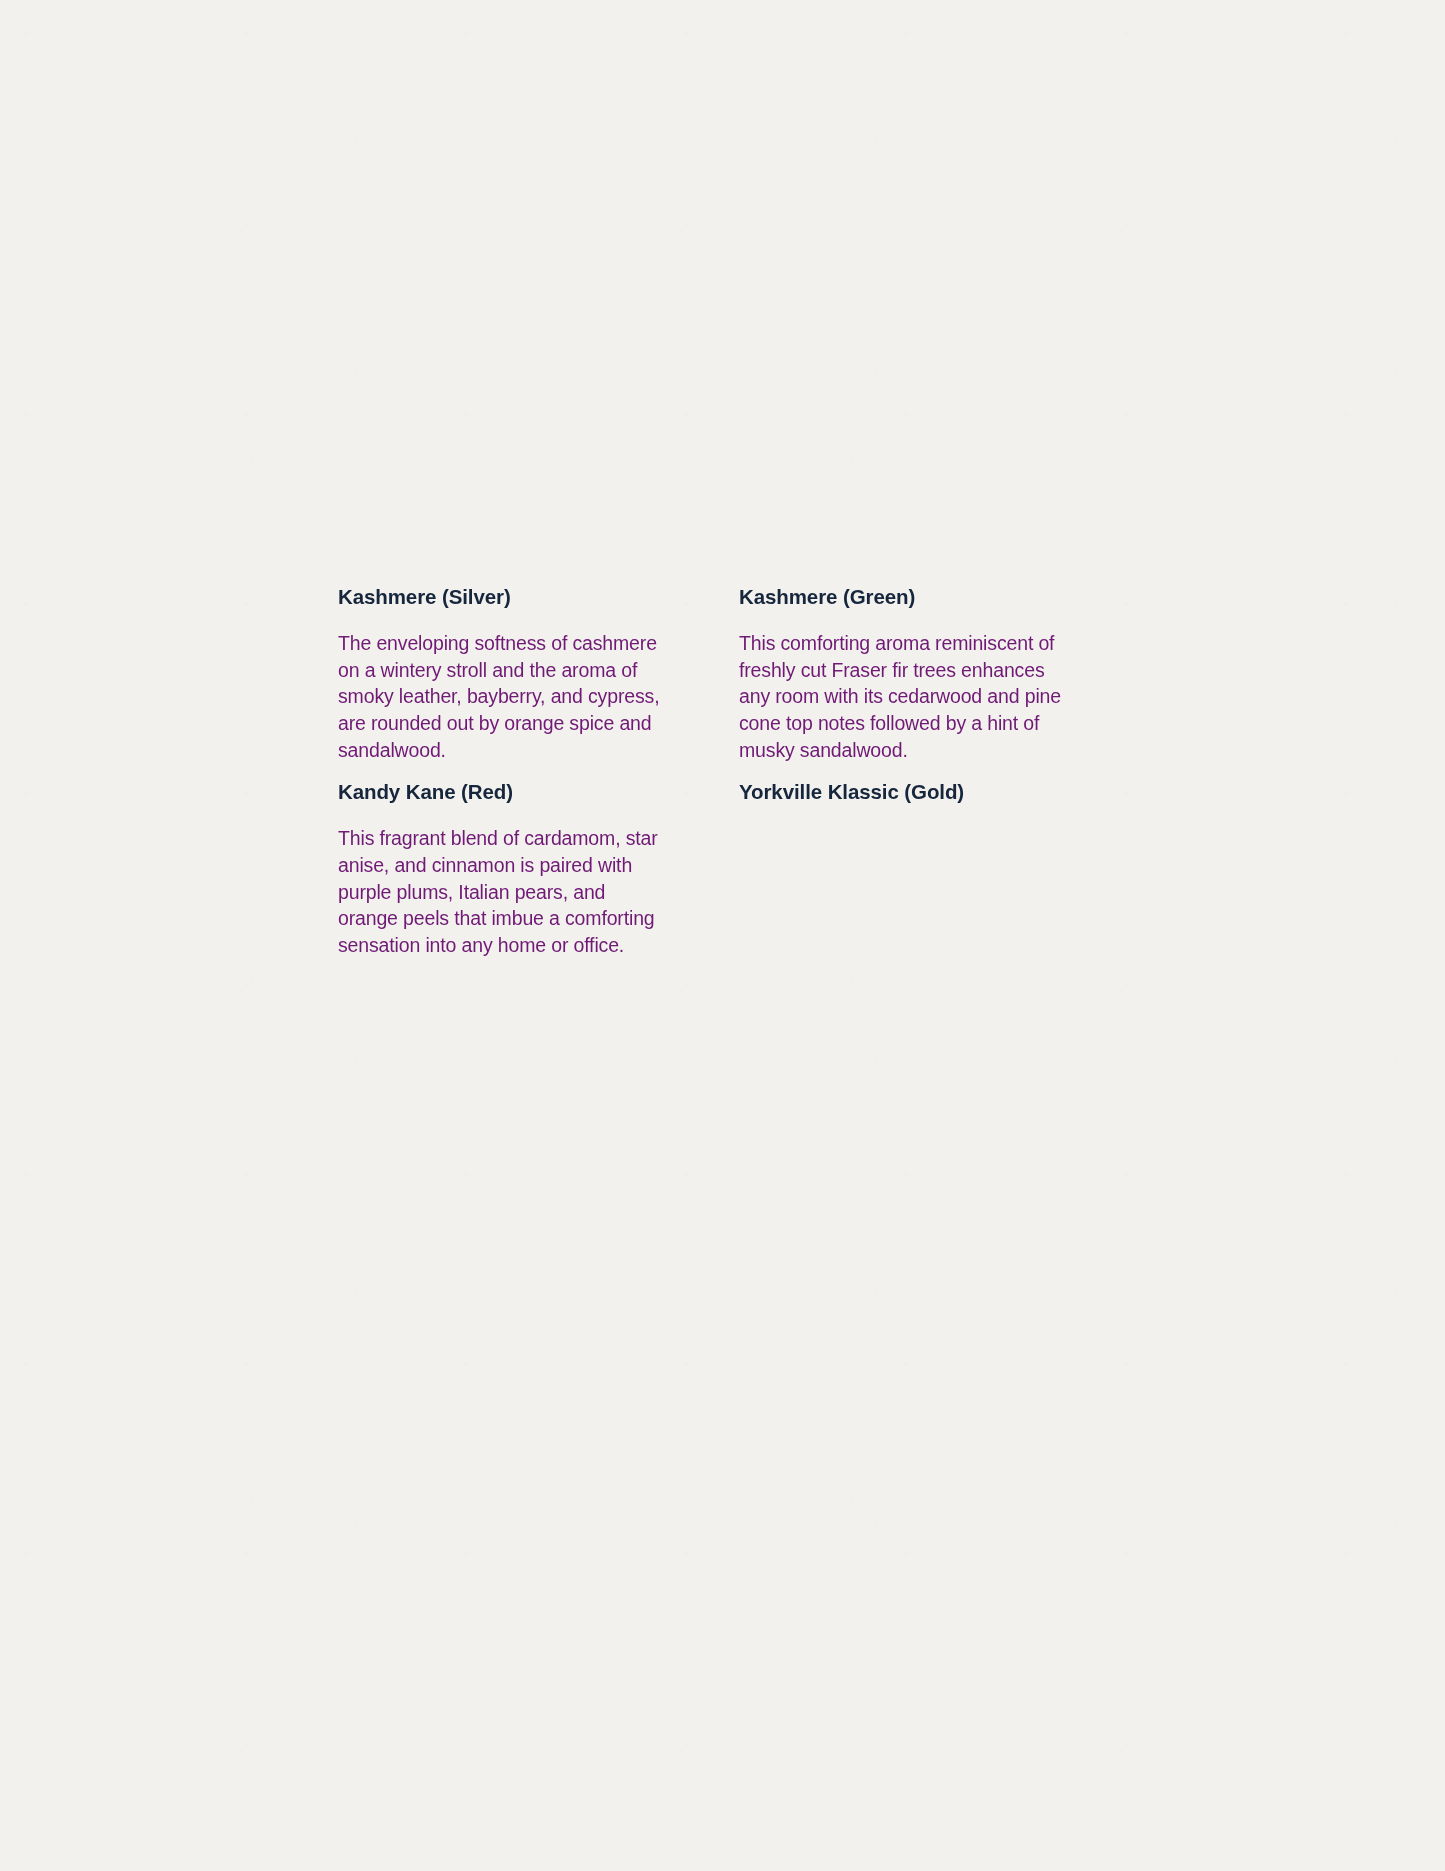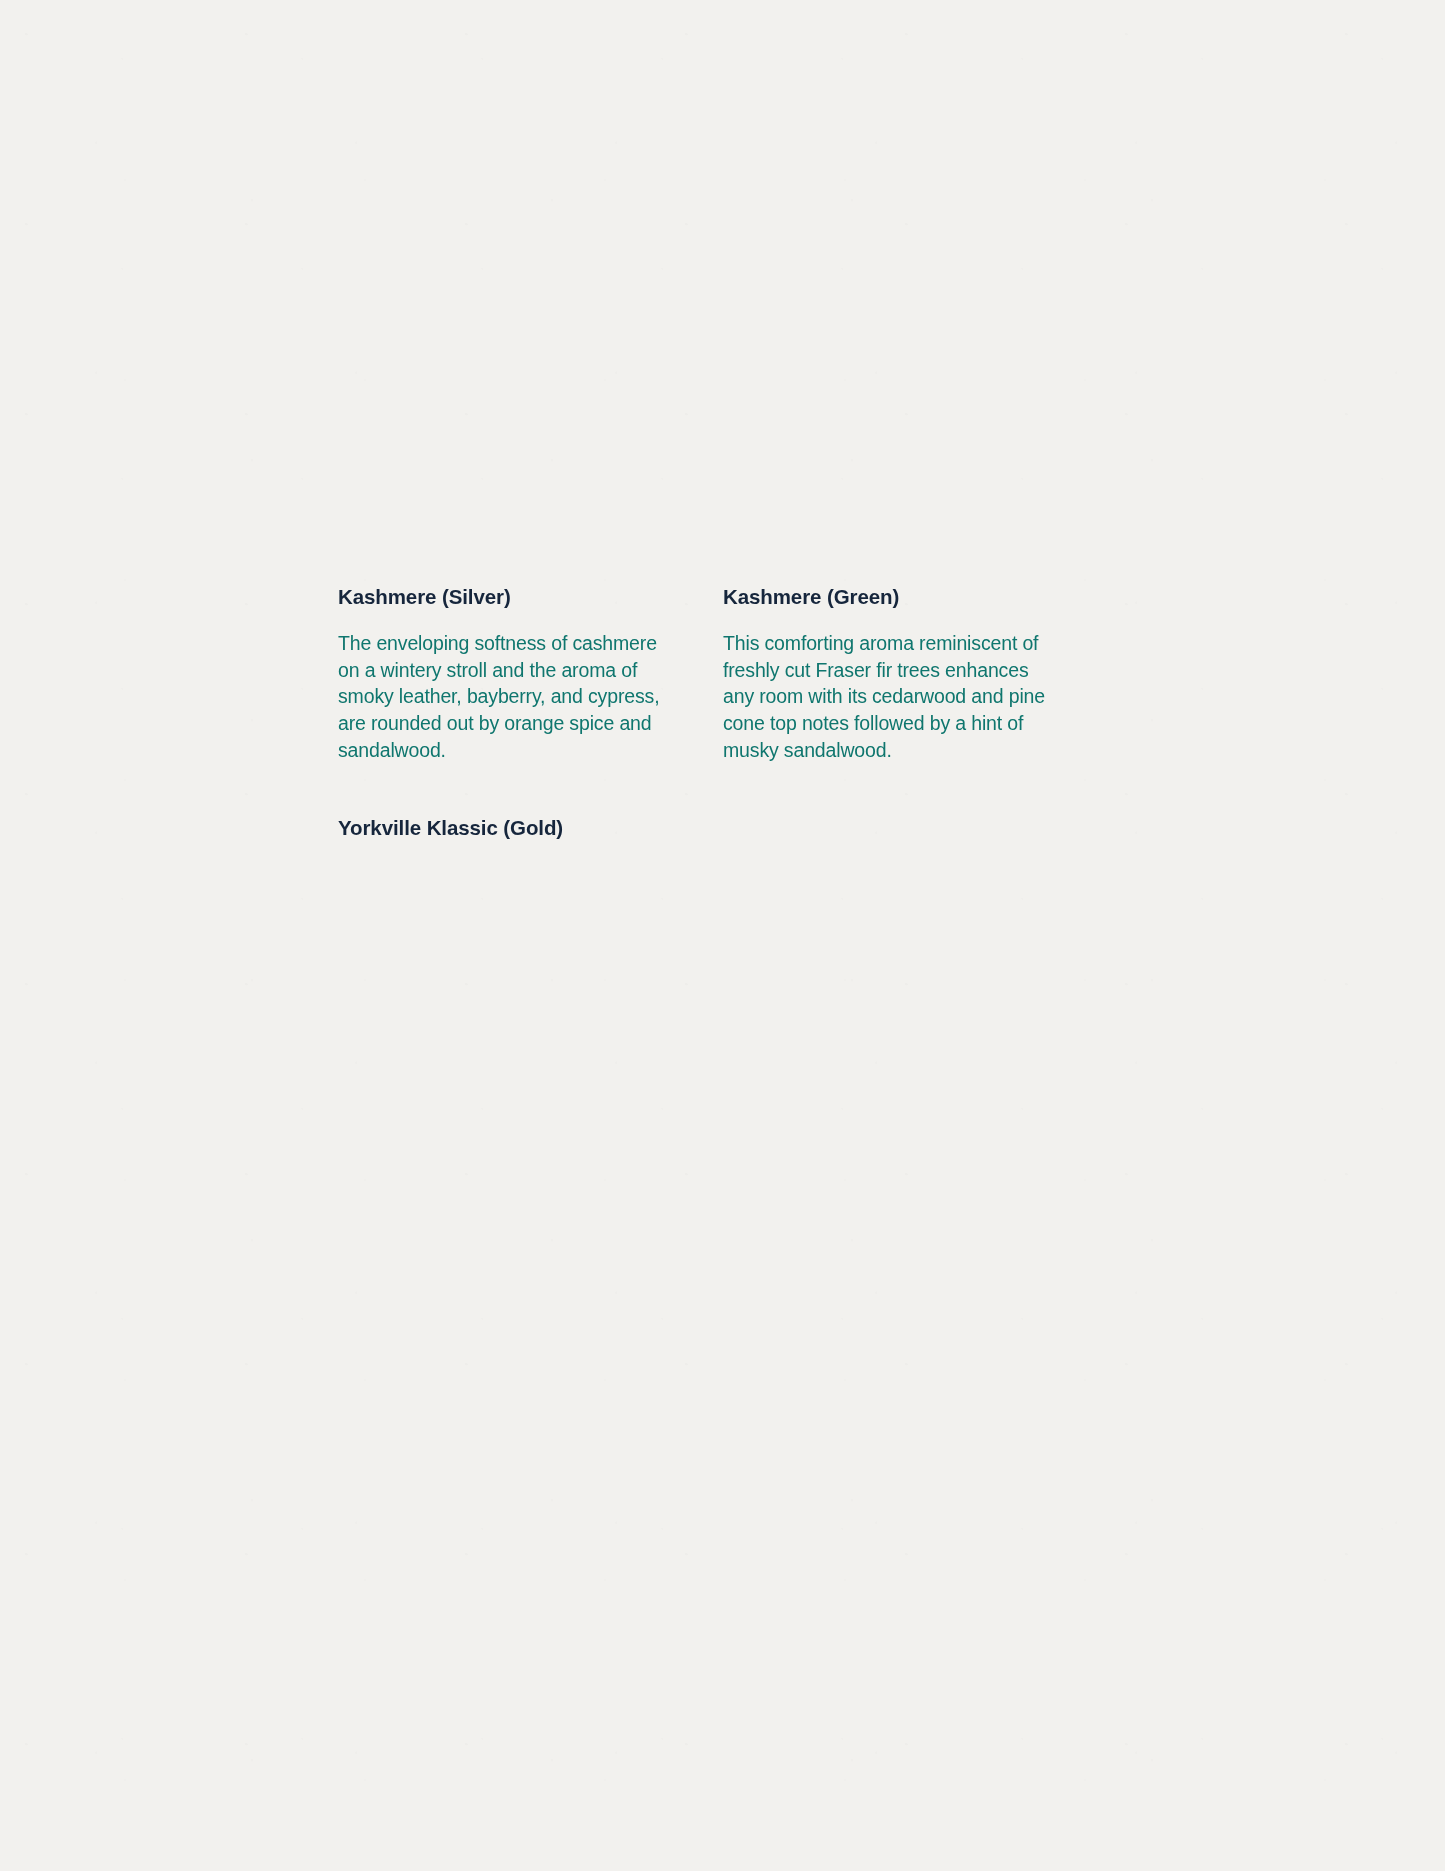--- a/index.html
+++ b/index.html
@@ -37,37 +37,38 @@
     position: absolute;
     left: 338px;
     top: 585px;
     width: 680px;
   }
   .grid {
     display: grid;
     grid-template-columns: 385px 295px;
     row-gap: 52px;
     column-gap: 0;
+    gap: 16px;
   }
   .entry {
     width: 330px;
   }
   .entry-title {
     font-size: 20.5px;
     font-weight: bold;
     letter-spacing: -0.1px;
     color: #16263c;
     margin: 0 0 20px 0;
     line-height: 1.2;
     white-space: nowrap;
   }
   .entry-desc {
     font-size: 19.5px;
     line-height: 1.38;
-    color: #0f766e;
+    color: #701a75;
     margin: 0;
     letter-spacing: -0.15px;
   }
 </style>
 </head>
 <body>
 
 <div class="page">
   <div class="paper-grain"></div>
 
@@ -77,20 +78,24 @@
       <div class="entry col-1">
         <p class="entry-title">Kashmere (Silver)</p>
         <p class="entry-desc">The enveloping softness of cashmere on a wintery stroll and the aroma of smoky leather, bayberry, and cypress, are rounded out by orange spice and sandalwood.</p>
       </div>
 
       <div class="entry col-2">
         <p class="entry-title">Kashmere (Green)</p>
         <p class="entry-desc">This comforting aroma reminiscent of freshly cut Fraser fir trees enhances any room with its cedarwood and pine cone top notes followed by a hint of musky sandalwood.</p>
       </div>
 
+      <div class="entry col-1">
+        <p class="entry-title">Kandy Kane (Red)</p>
+        <p class="entry-desc">This fragrant blend of cardamom, star anise, and cinnamon is paired with purple plums, Italian pears, and orange peels that imbue a comforting sensation into any home or office.</p>
+      </div>
 
       <div class="entry col-2">
         <p class="entry-title">Yorkville Klassic (Gold)</p>
       </div>
 
     </div>
   </div>
 </div>
 
 </body></html>

